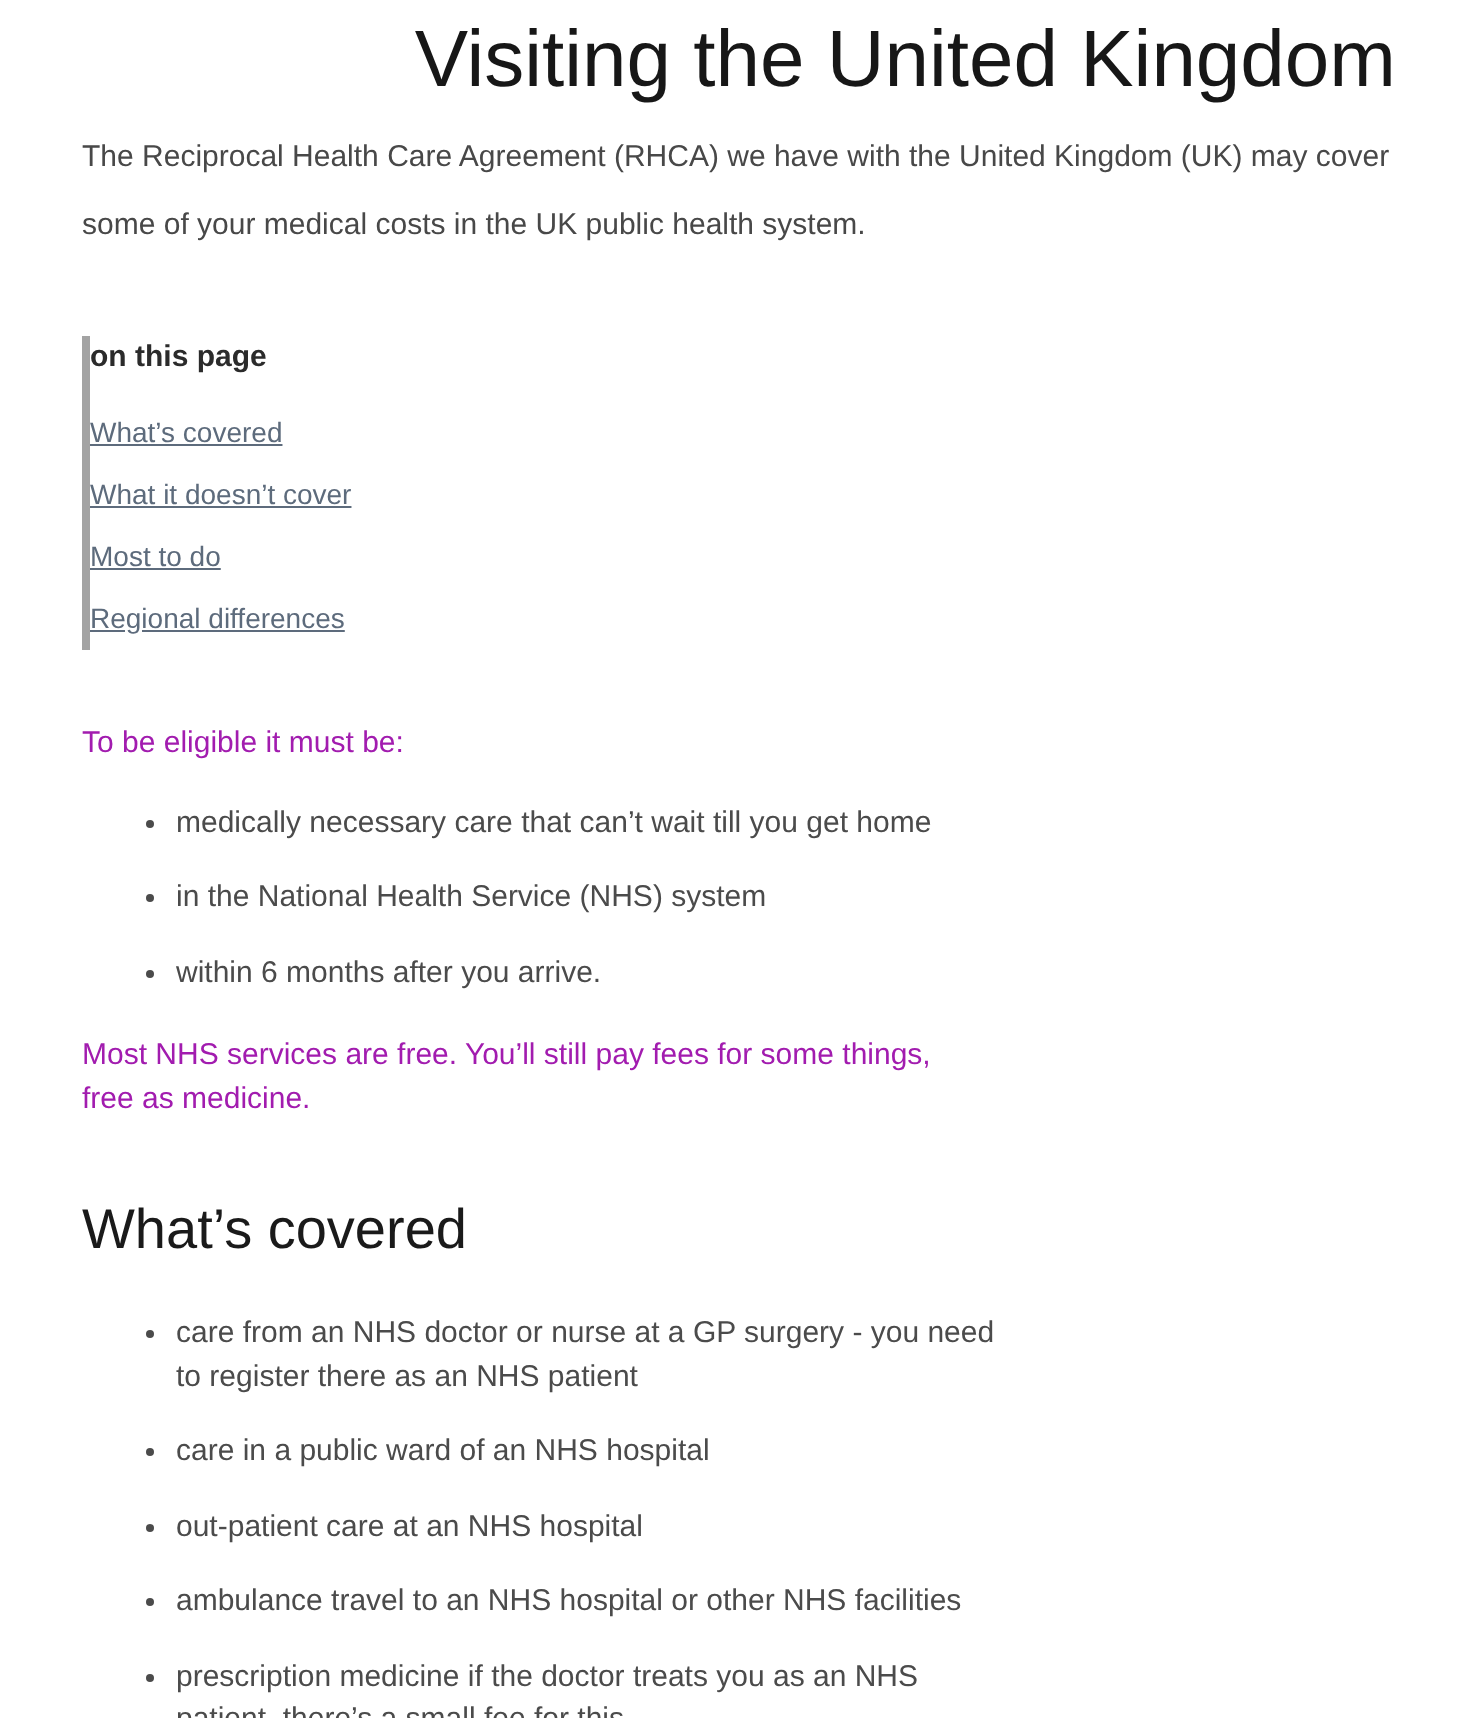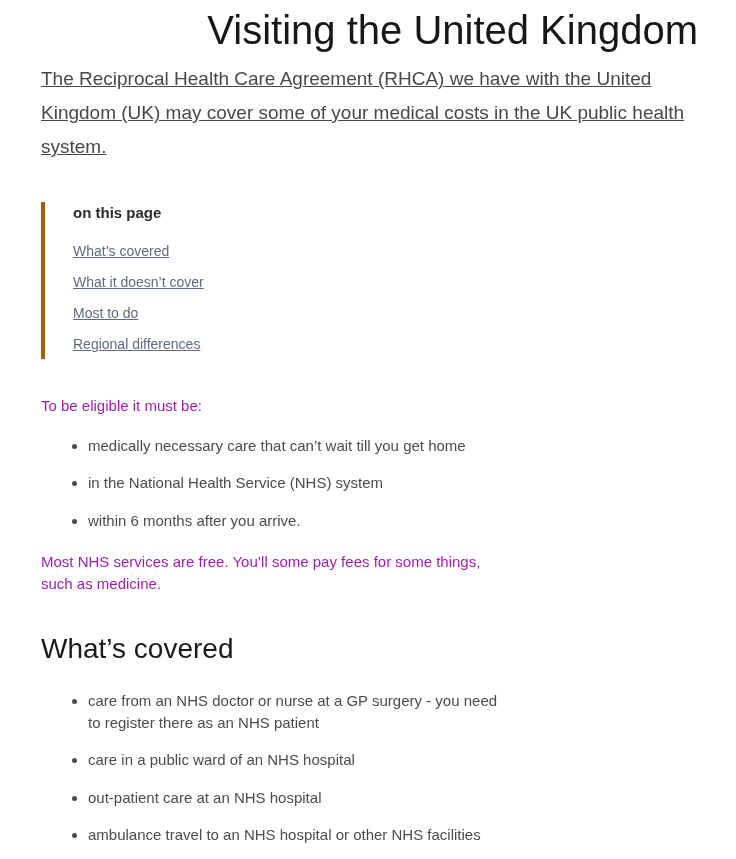--- a/index.html
+++ b/index.html
@@ -20,30 +20,29 @@
   .page-title {
     font-size: 40px;
     font-weight: 300;
     line-height: 48px;
     color: #171717;
     margin: 0 0 8px 0;
     letter-spacing: 0;
     text-align: right;
   }
   .intro {
-    font-size: 19px;
+    font-size: 15px;
     line-height: 34px;
     color: #484848;
     max-width: 660px;
     margin: 0 0 38px 0;
-    text-decoration: underline;
   }
   .toc {
-    border-left: 4px solid #a16207;
-    padding: 2px 0 6px 28px;
+    border-left: 4px solid #a3a3a3;
+    padding: 2px 0 6px 0;
     margin: 0 0 36px 0;
   }
   .toc-heading {
     font-size: 15px;
     font-weight: bold;
     color: #2b2b2b;
     margin: 0 0 21px 0;
   }
   .toc-link {
     display: inline-block;
@@ -109,21 +108,21 @@
 
   <div class="body-text">
     <p>To be eligible it must be:</p>
 
     <ul>
       <li>medically necessary care that can’t wait till you get home</li>
       <li>in the National Health Service (NHS) system</li>
       <li>within 6 months after you arrive.</li>
     </ul>
 
-    <p>Most NHS services are free. You’ll some pay fees for some things, such as medicine.</p>
+    <p>Most NHS services are free. You’ll still pay fees for some things, free as medicine.</p>
 
   </div>
 
   <h2 class="section-heading">What’s covered</h2>
 
   <div class="body-text">
 
     <ul>
       <li>care from an NHS doctor or nurse at a GP surgery - you need to register there as an NHS patient</li>
       <li>care in a public ward of an NHS hospital</li>

